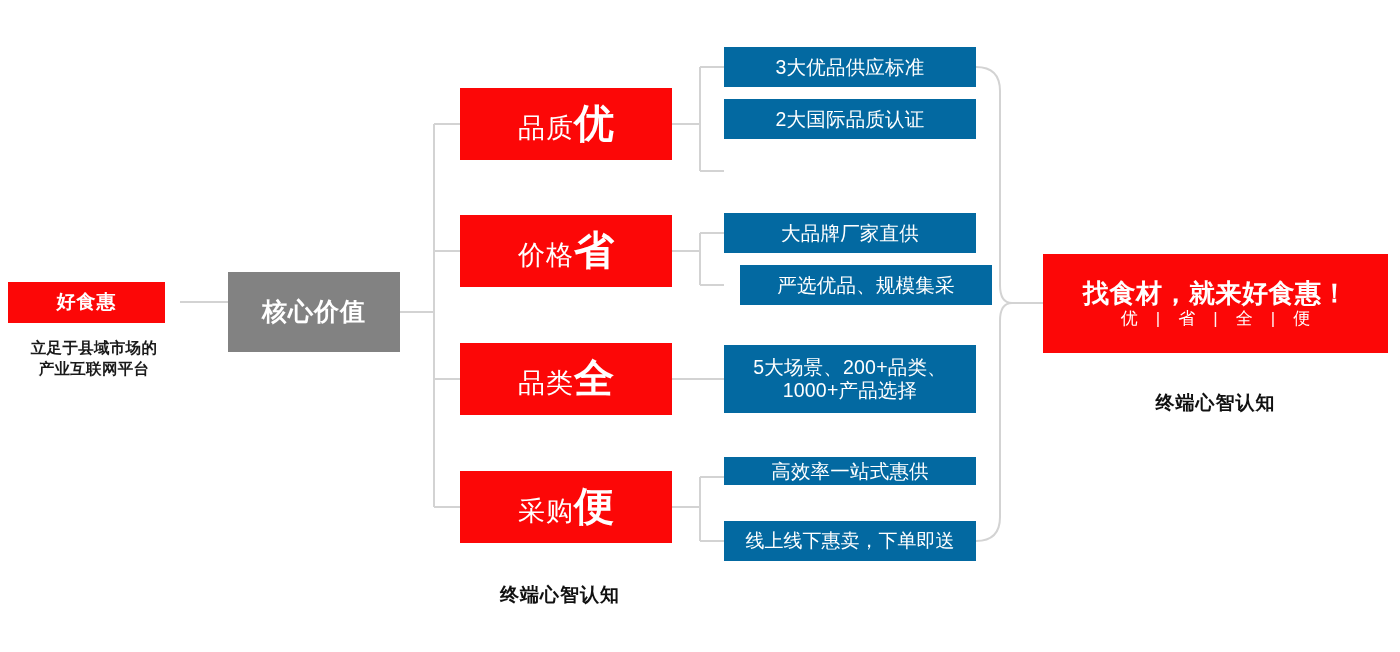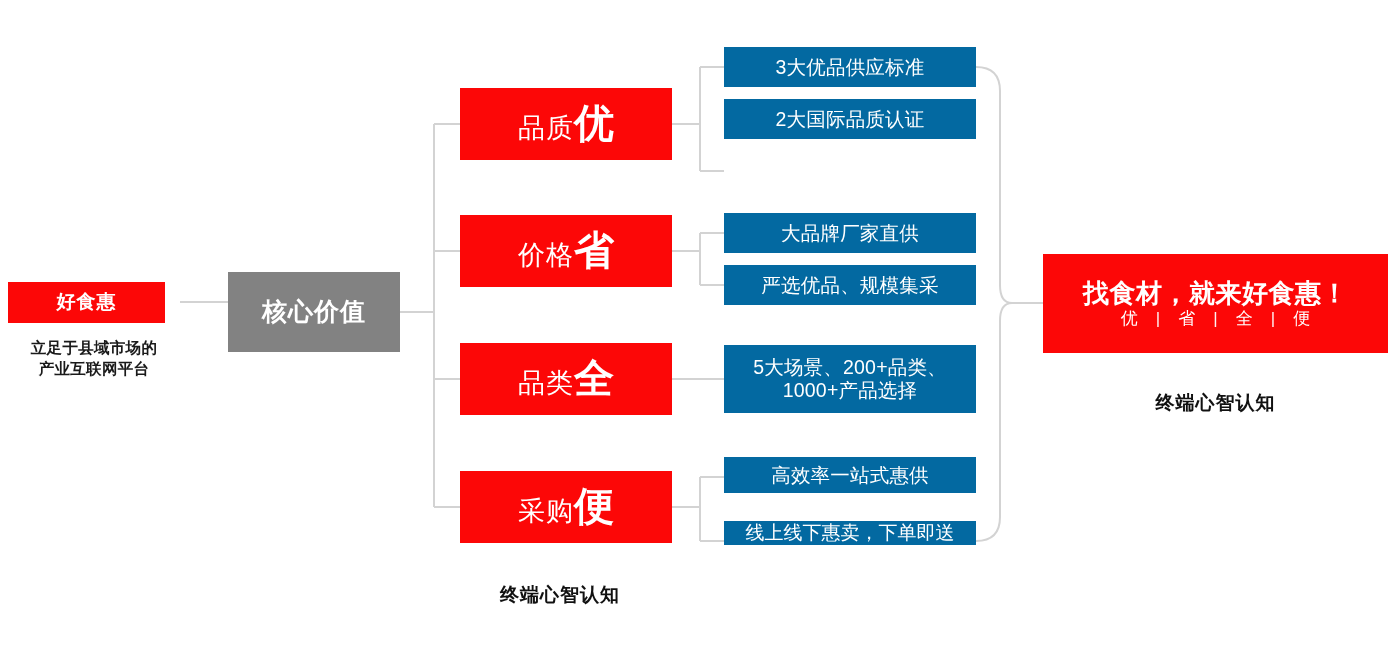--- a/index.html
+++ b/index.html
@@ -83,24 +83,24 @@
     left: 724px; width: 252px;
     font-size: 19.5px;
     font-weight: 400;
     letter-spacing: 0.2px;
     padding: 0 6px;
   }
   #detail-0 { top: 47px;  height: 40px; }
   #detail-1 { top: 99px;  height: 40px; }
   #detail-2 { top: 151px; height: 40px; }
   #detail-3 { top: 213px; height: 40px; }
-  #detail-4 { top: 265px; height: 40px; }
+  #detail-4 { top: 265px; height: 40px; margin-left: 16px; }
   #detail-5 { top: 345px; height: 68px; }
-  #detail-6 { top: 457px; height: 36px; text-align: center; }
-  #detail-7 { top: 521px; height: 24px; font-size: 19px; letter-spacing: 0px; padding: 0 2px;}
+  #detail-6 { top: 457px; height: 28px; text-align: center; }
+  #detail-7 { top: 521px; height: 40px; font-size: 19px; letter-spacing: 0px; padding: 0 2px;}
 
   
   #slogan-box {
     left: 1043px; top: 254px; width: 345px; height: 99px;
     flex-direction: column;
     justify-content: center;
   }
   #slogan-main {
     font-size: 26px;
     font-weight: bold;

